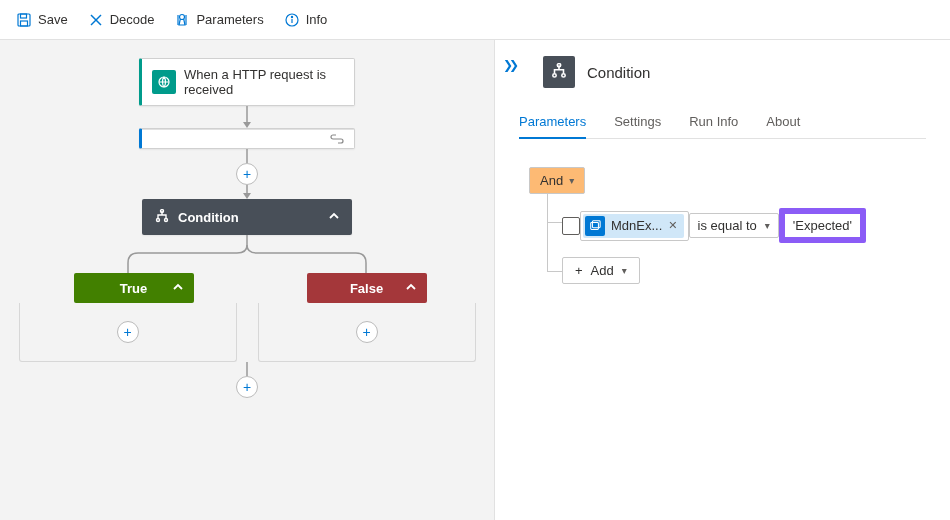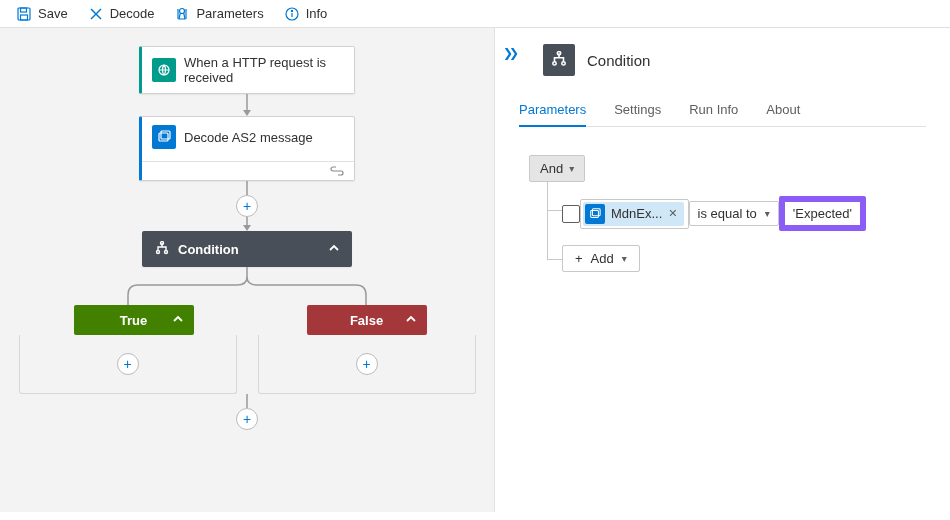--- a/index.html
+++ b/index.html
@@ -7,21 +7,21 @@
     margin: 0;
     font-family: "Segoe UI", -apple-system, sans-serif;
     font-size: 13px;
     color: #323130;
     background: #fff;
     width: 950px;
     height: 520px;
     overflow: hidden;
   }
   .toolbar {
-    height: 28px;
+    height: 40px;
     border-bottom: 1px solid #e1e1e1;
     display: flex;
     align-items: center;
     padding: 0 8px;
     gap: 4px;
   }
   .tb-btn {
     display: flex;
     align-items: center;
     gap: 6px;
@@ -90,21 +90,21 @@
     margin-left: 10px;
   }
   .and-box {
     border: 1px solid #c8c8c8;
     border-radius: 2px;
     padding: 5px 10px;
     display: inline-flex;
     align-items: center;
     gap: 6px;
     cursor: pointer;
-    background:#e5e5e5;
+    background:#fdba74;
   }
   .tree-indent {
     margin-left: 18px;
     border-left: 1px solid #c8c8c8;
     padding-left: 0;
     margin-top: 0;
   }
   .row {
     display: flex;
     align-items: center;
@@ -273,29 +273,20 @@
       </div>
 
       <div class="arrow-v">
         <svg width="12" height="22">
             <line x1="6" y1="0" x2="6" y2="18" stroke="#999" stroke-width="1.5"></line>
             <polygon points="2,16 10,16 6,22" fill="#999"></polygon>
           </svg>
       </div>
 
       <div class="card as2">
-        <div class="as2-top">
-          <div class="cicon">
-            <svg width="14" height="14" viewBox="0 0 14 14" fill="none" stroke="#fff" stroke-width="1.2">
-                <rect x="2" y="3" width="9" height="8" rx="1"></rect>
-                <rect x="4" y="1" width="9" height="8" rx="1"></rect>
-              </svg>
-          </div>
-          <span>Decode AS2 message</span>
-        </div>
         <div class="as2-bottom">
           <svg width="14" height="10" viewBox="0 0 14 10" fill="none" stroke="#888" stroke-width="1.2">
               <path d="M5 5H3a2 2 0 010-4h3M9 5h2a2 2 0 010 4H8M5 5h4"></path>
             </svg>
         </div>
       </div>
 
       <div class="arrow-v" style="height:14px">
         <svg width="12" height="14">
             <line x1="6" y1="0" x2="6" y2="14" stroke="#999" stroke-width="1.5"></line>

